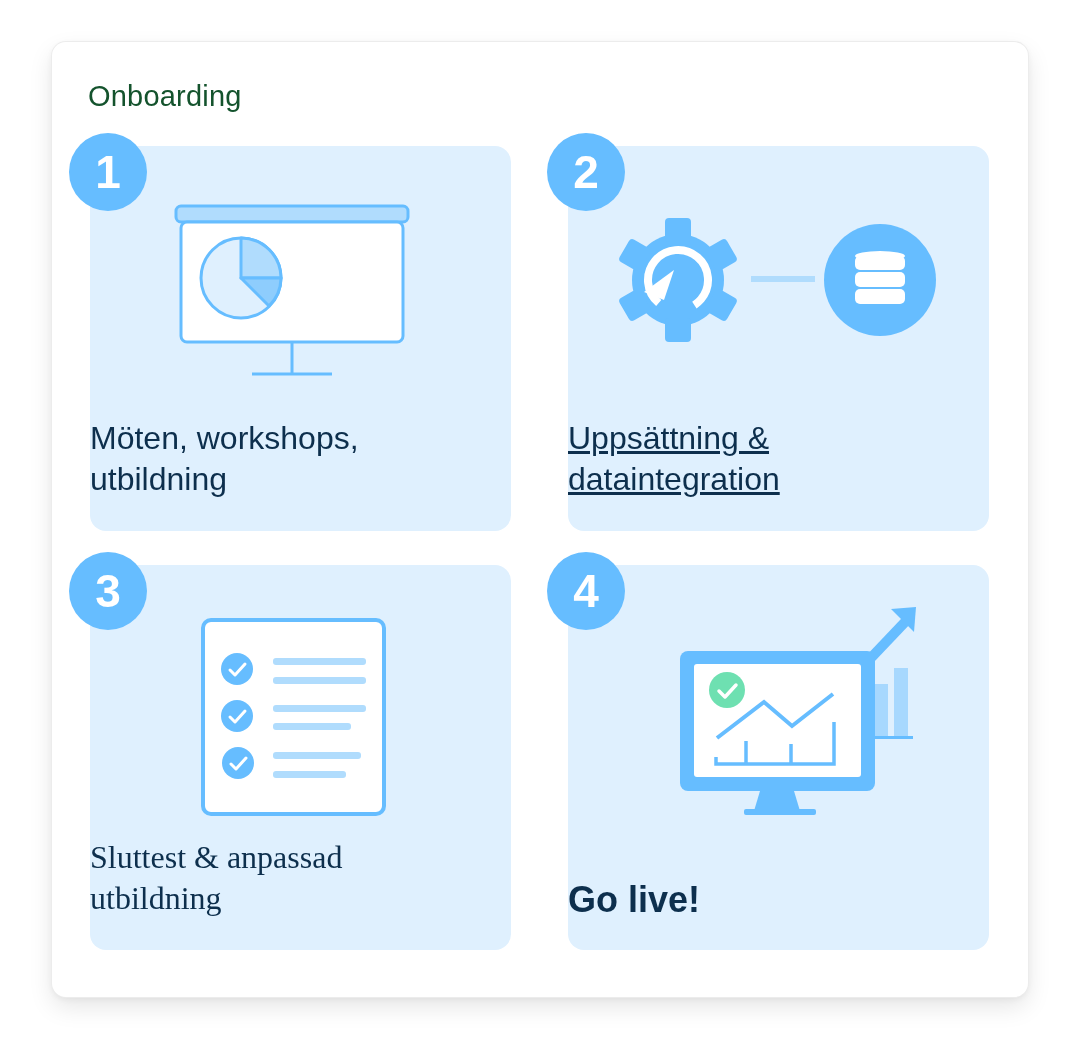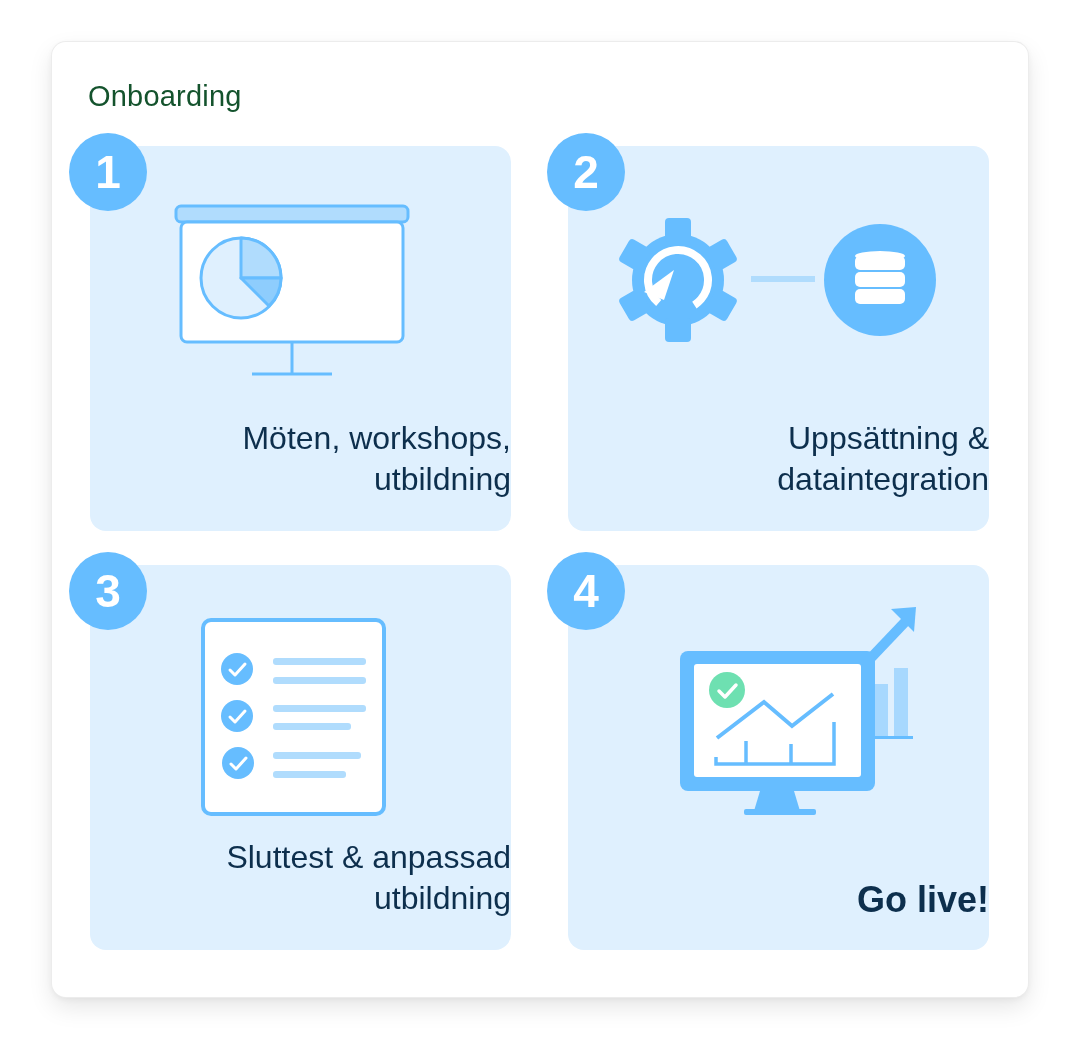--- a/index.html
+++ b/index.html
@@ -17,21 +17,21 @@
     letter-spacing:0.2px;
   }
   .tile {
     position:absolute; width:421px; height:385px; background:#dff0fe; border-radius:16px;
   }
   .badge {
     position:absolute; width:78px; height:78px; border-radius:50%; background:#66bdff;
     color:#ffffff; font-weight:bold; font-size:46px; line-height:78px; text-align:center;
   }
   .caption {
-    position:absolute; left:0; width:421px; text-align:right; color:#0d2f4d;
+    position:absolute; left:0; width:421px; text-align:left; color:#0d2f4d;
     font-size:32px; line-height:41px;
   }
   .caption.bold { font-weight:bold; font-size:36px;margin-top:20px; }
   .icon { position:absolute; }
 </style>
 </head>
 <body>
 
 <div class="card"></div>
 <div class="title">Onboarding</div>
@@ -70,28 +70,28 @@
     </g>
     <rect x="135" y="60" width="64" height="6" fill="#b0dcfd"></rect>
     <circle cx="264" cy="64" r="56" fill="#66bdff"></circle>
     <g fill="#ffffff">
       <ellipse cx="264" cy="40" rx="25" ry="5"></ellipse>
       <rect x="239" y="40" width="50" height="14" rx="5"></rect>
       <rect x="239" y="56" width="50" height="15" rx="5"></rect>
       <rect x="239" y="73" width="50" height="15" rx="5"></rect>
     </g>
   </svg>
-  <div class="caption" style="top:272px;">
+  <div class="caption" style="top:272px;text-decoration:underline;">
     <div>Uppsättning &amp;</div>
     <div>dataintegration</div>
   </div>
 </div>
 <div class="badge" style="left:547px;top:133px;">2</div>
 
-<div class="tile" style="left:90px;top:565px;">
+<div class="tile" style="left:90px;top:565px;font-family:Liberation Serif, serif;">
   <svg class="icon" style="left:110px;top:52px;" width="190" height="200" viewBox="0 0 190 200">
     <rect x="3" y="3" width="181" height="194" rx="8" fill="#ffffff" stroke="#66bdff" stroke-width="4"></rect>
     <g fill="#66bdff">
       <circle cx="37" cy="52" r="16"></circle>
       <circle cx="37" cy="99" r="16"></circle>
       <circle cx="38" cy="146" r="16"></circle>
     </g>
     <g fill="none" stroke="#ffffff" stroke-width="3" stroke-linecap="round" stroke-linejoin="round">
       <path d="M30 53 L35 58 L45 47"></path>
       <path d="M30 100 L35 105 L45 94"></path>

